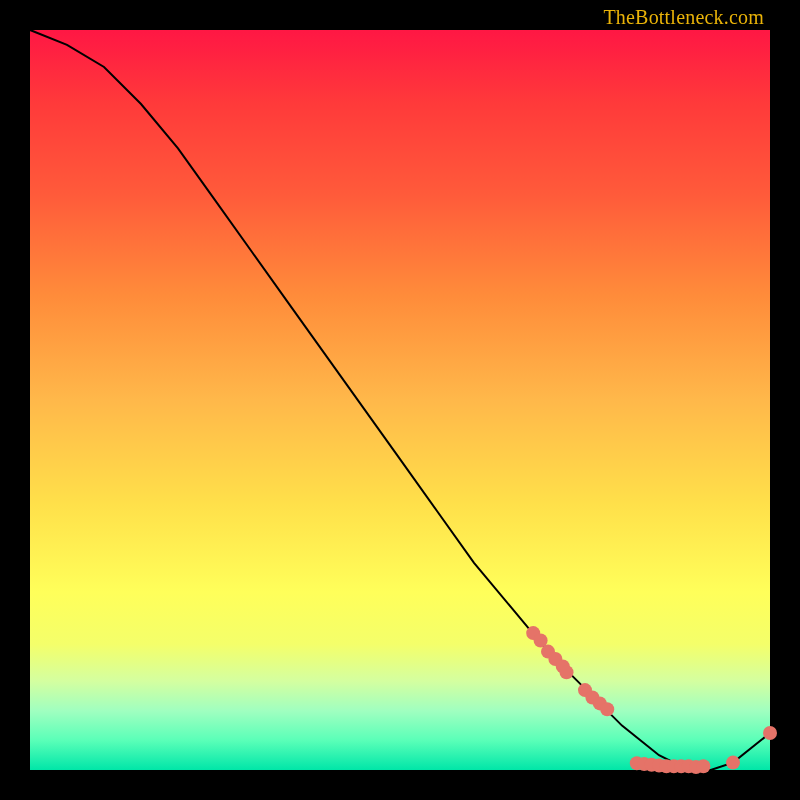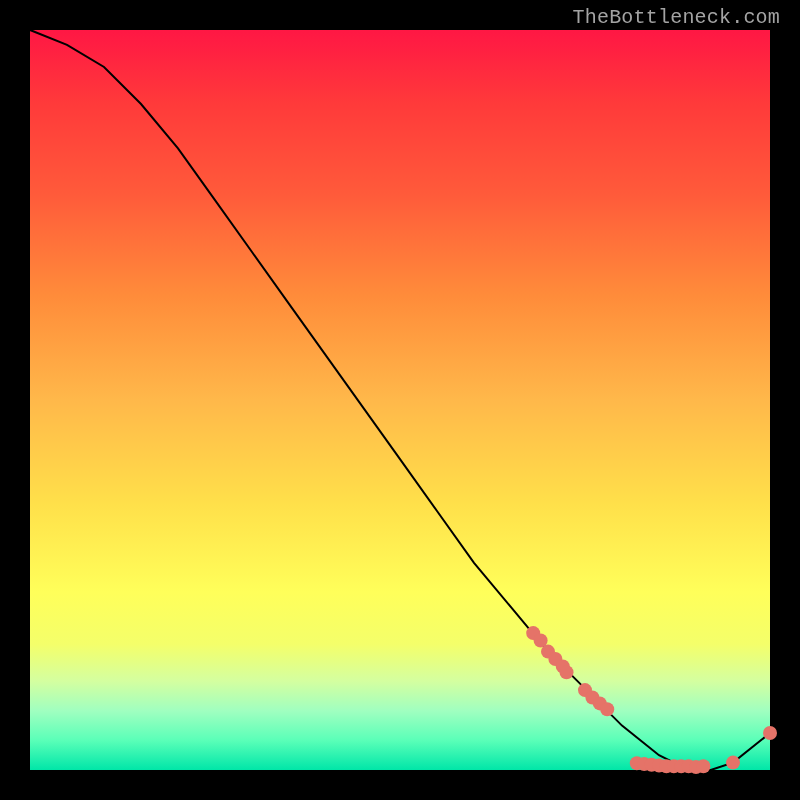--- a/index.html
+++ b/index.html
@@ -34,24 +34,24 @@
       #ffff5a 76%,
       #f4ff6a 83%,
       #d4ffa0 88%,
       #a0ffc0 92%,
       #5affb8 96%,
       #00e6a8 100%
     );
   }
   .watermark {
     position: absolute;
-    right: 20px;
+    right: 36px;
     top: 6px;
-    color: #a3a3a3;
-    font-family: Liberation Mono, monospace;
+    color: #eab308;
+    font-family: Liberation Serif, serif;
     font-size: 20px;
     letter-spacing: 0.2px;
     user-select: none;
   }
   svg.curve-layer {
     position: absolute;
     left: 30px;
     top: 30px;
     width: 740px;
     height: 740px;

